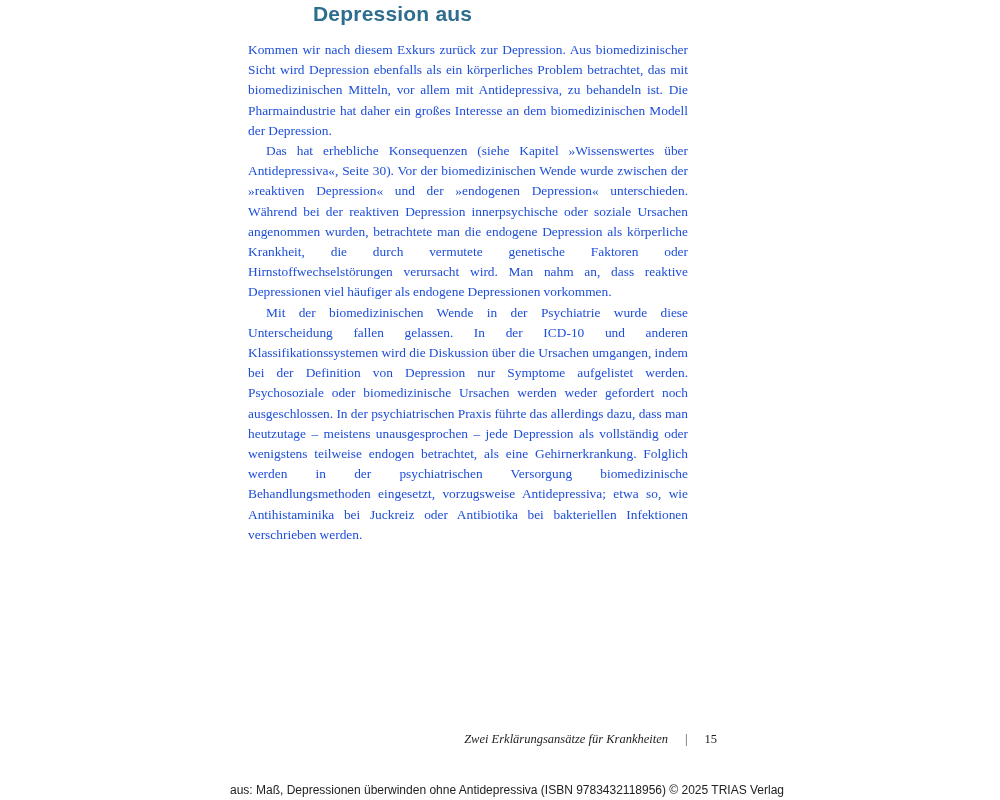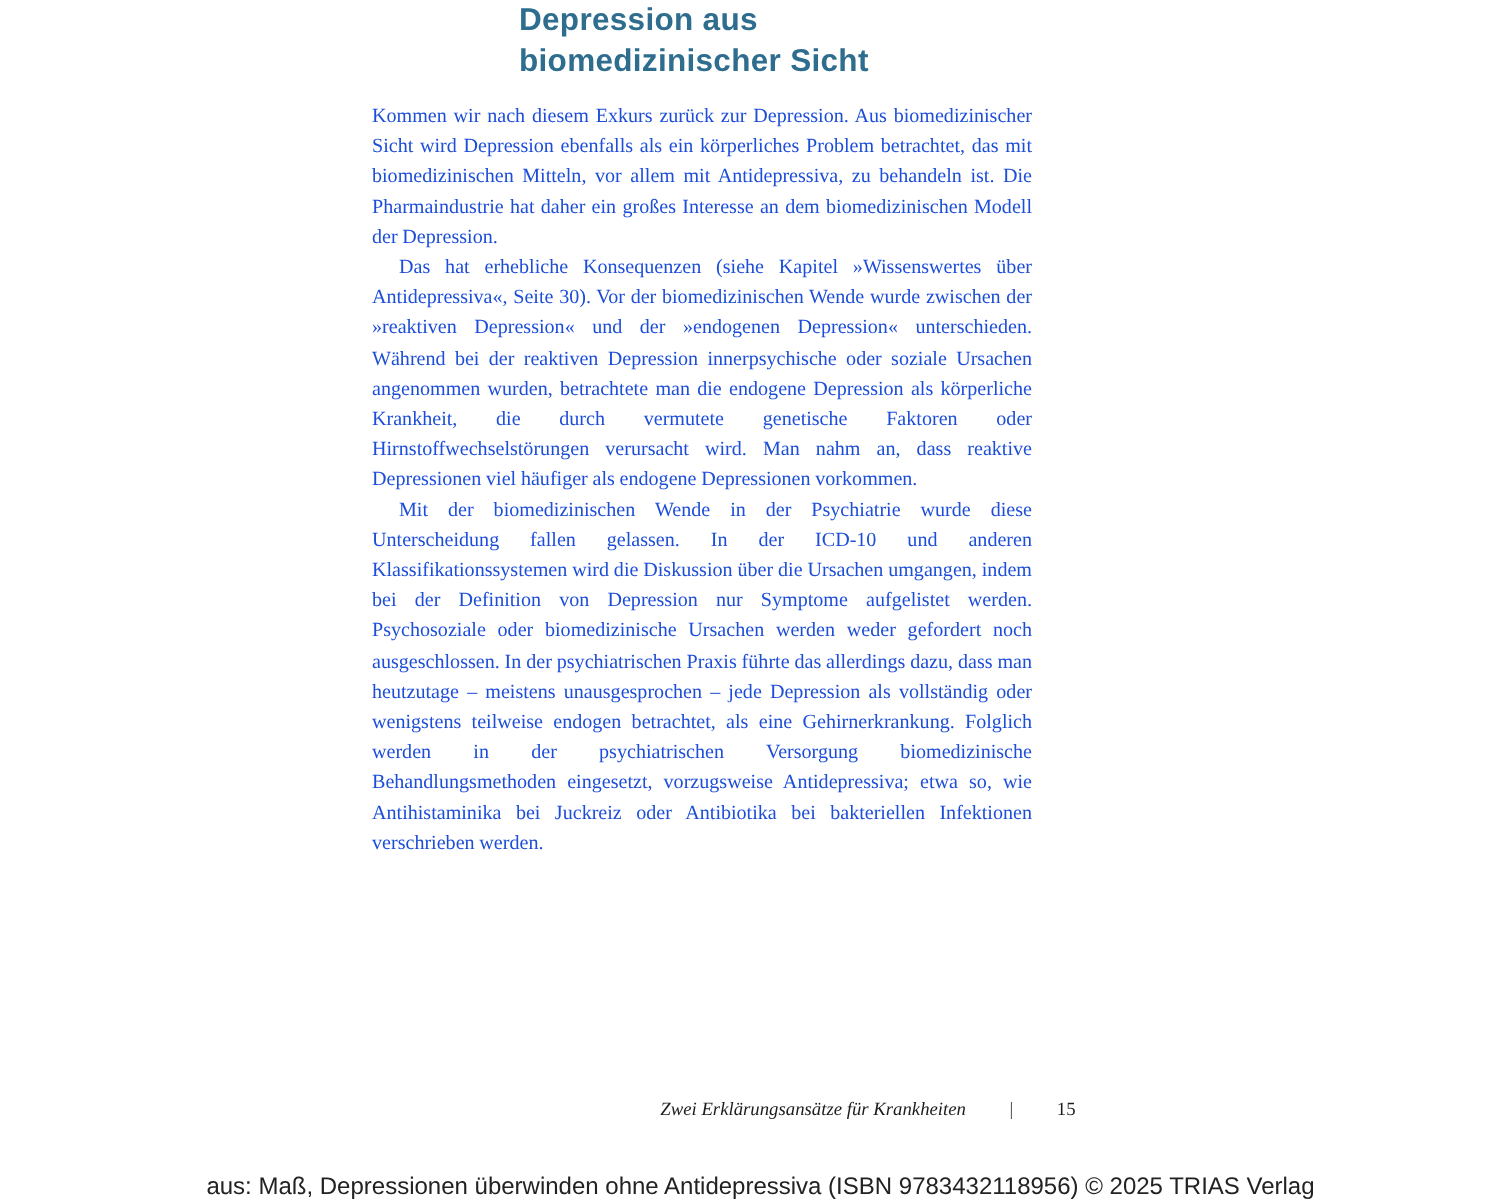--- a/index.html
+++ b/index.html
@@ -16,21 +16,21 @@
     font-family: "Liberation Serif", serif;
     color: #1c1c1c;
   }
   .content {
     position: absolute;
     left: 248px;
     top: 0;
     width: 440px;
   }
   .chapter-title {
-    margin: 0 0 13px 98px;
+    margin: 0 0 13px 65px;
     font-family: "Liberation Sans", sans-serif;
     font-weight: bold;
     font-size: 21px;
     line-height: 27px;
     color: #2e6d8e;
     letter-spacing: 0.2px;
   }
   .chapter-title .title-line {
     display: block;
   }
@@ -46,21 +46,21 @@
   }
   .body-text p.indent {
     text-indent: 18px;
   }
   .running-footer {
     position: absolute;
     top: 732px;
     right: 283px;
     display: flex;
     align-items: baseline;
-    gap: 16px;
+    gap: 4px;
     font-size: 12.5px;
     color: #1c1c1c;
   }
   .running-footer .chapter-name {
     font-style: italic;
   }
   .running-footer .footer-sep {
     margin: 0 13px;
     color: #444;
     font-style: normal;
@@ -68,36 +68,35 @@
   .running-footer .page-num {
     font-style: normal;
   }
   .credit-line {
     position: absolute;
     top: 783px;
     left: 0;
     width: 100%;
     text-align: center;
     font-family: "Liberation Sans", sans-serif;
-    font-size: 16px;
+    font-size: 12px;
     color: #222222;
     padding-left: 14px;
     box-sizing: border-box;
   }
 </style>
 </head>
 <body>
 
 <div class="page">
 
   <div class="content">
 
     <h1 class="chapter-title">
       <span class="title-line">Depression aus</span>
-      <span class="title-line">biomedizinischer Sicht</span>
     </h1>
 
     <div class="body-text">
       <p>Kommen wir nach diesem Exkurs zurück zur Depression. Aus biomedizinischer Sicht wird Depression ebenfalls als ein körperliches Problem betrachtet, das mit biomedizinischen Mitteln, vor allem mit Antidepressiva, zu behandeln ist. Die Pharmaindustrie hat daher ein großes Interesse an dem biomedizinischen Modell der Depression.</p>
       <p class="indent">Das hat erhebliche Konsequenzen (siehe Kapitel »Wissenswertes über Antidepressiva«, Seite 30). Vor der biomedizinischen Wende wurde zwischen der »reaktiven Depression« und der »endogenen Depression« unterschieden. Während bei der reaktiven Depression innerpsychische oder soziale Ursachen angenommen wurden, betrachtete man die endogene Depression als körperliche Krankheit, die durch vermutete genetische Faktoren oder Hirnstoffwechselstörungen verursacht wird. Man nahm an, dass reaktive Depressionen viel häufiger als endogene Depressionen vorkommen.</p>
       <p class="indent">Mit der biomedizinischen Wende in der Psychiatrie wurde diese Unterscheidung fallen gelassen. In der ICD-10 und anderen Klassifikationssystemen wird die Diskussion über die Ursachen umgangen, indem bei der Definition von Depression nur Symptome aufgelistet werden. Psychosoziale oder biomedizinische Ursachen werden weder gefordert noch ausgeschlossen. In der psychiatrischen Praxis führte das allerdings dazu, dass man heutzutage – meistens unausgesprochen – jede Depression als vollständig oder wenigstens teilweise endogen betrachtet, als eine Gehirnerkrankung. Folglich werden in der psychiatrischen Versorgung biomedizinische Behandlungsmethoden eingesetzt, vorzugsweise Antidepressiva; etwa so, wie Antihistaminika bei Juckreiz oder Antibiotika bei bakteriellen Infektionen verschrieben werden.</p>
     </div>
 
   </div>
 

